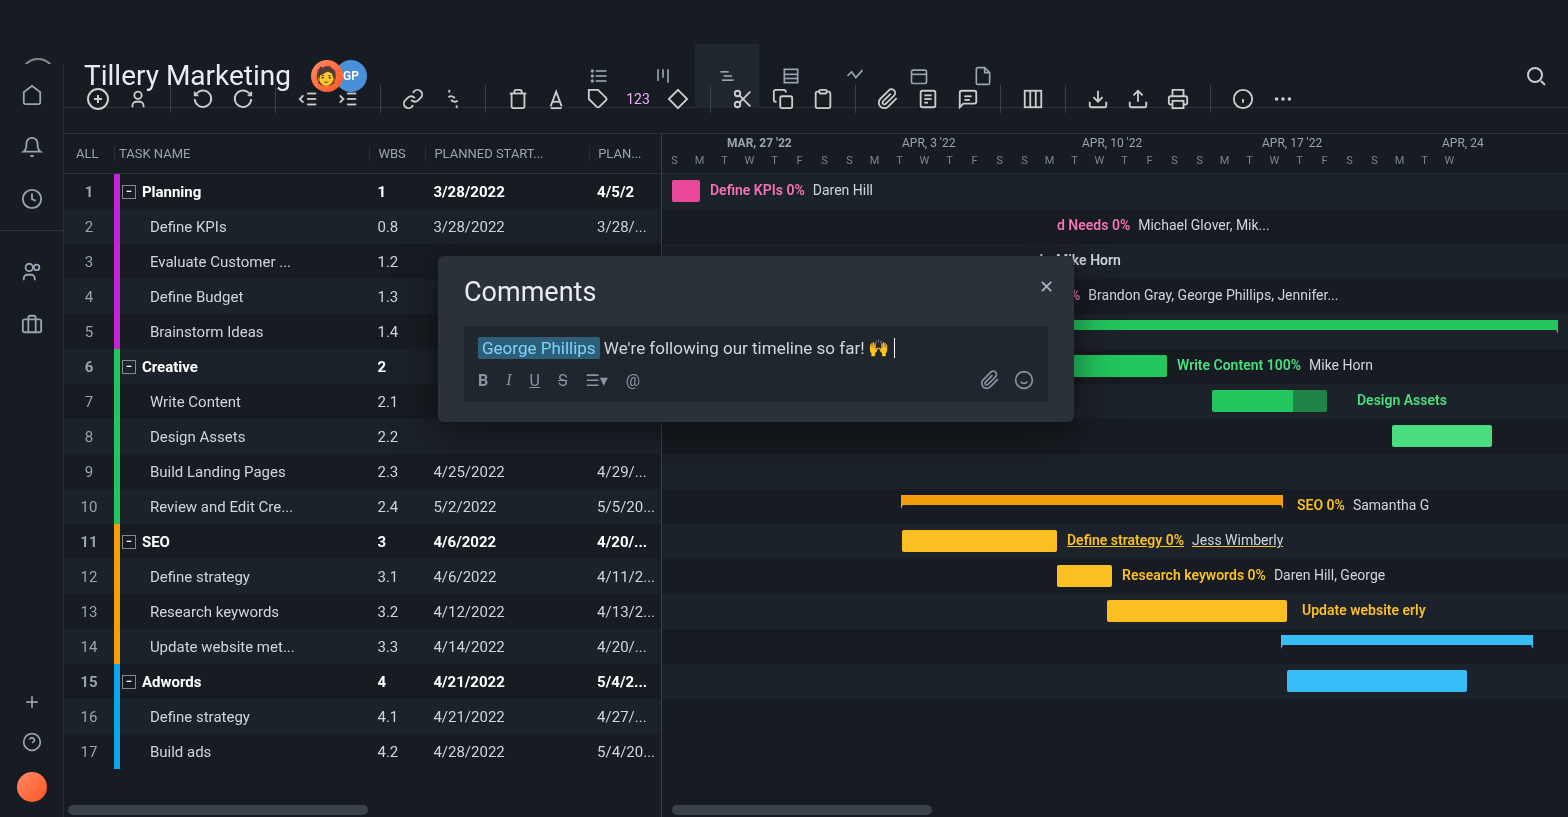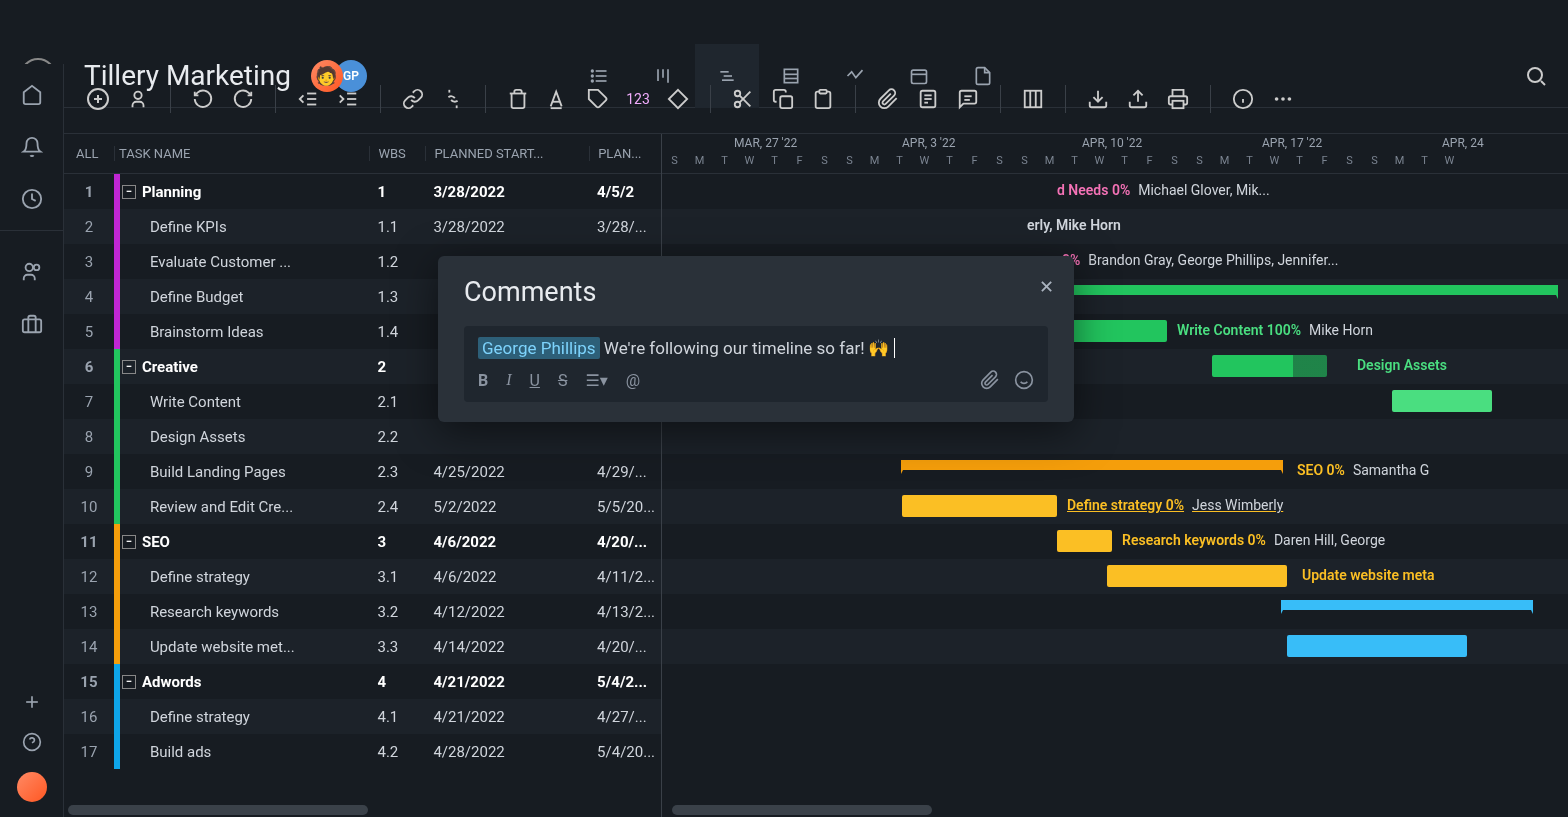--- a/index.html
+++ b/index.html
@@ -539,21 +539,21 @@
           <div class="twbs">1</div>
           <div class="tstart">3/28/2022</div>
           <div class="tfinish">4/5/2</div>
         </div>
         <div class="trow alt">
           <div class="rownum">2</div>
           <div class="color-bar" style="background:#c026d3"></div>
           <div class="cname-cell indent-1">
             <span>Define KPIs</span>
           </div>
-          <div class="twbs">1.1</div>
+          <div class="twbs">0.8</div>
           <div class="tstart">3/28/2022</div>
           <div class="tfinish">3/28/...</div>
         </div>
         <div class="trow">
           <div class="rownum">3</div>
           <div class="color-bar" style="background:#c026d3"></div>
           <div class="cname-cell indent-1">
             <span>Evaluate Customer ...</span>
           </div>
           <div class="twbs">1.2</div>
@@ -703,21 +703,21 @@
           <div class="tstart">4/28/2022</div>
           <div class="tfinish">5/4/20...</div>
         </div>
       </div>
     <div class="hscroll" style="left:4px;width:300px"></div>
   </div>
 
   <div class="gantt-pane">
     <div class="gantt-header">
       <div class="month-row" id="month-row">
-          <span class="month-label" style="left: 72px;">MAR, 27 '22</span>
+          <span class="month-label" style="left: 65px; font-weight: bold;">MAR, 27 '22</span>
           <span class="month-label" style="left: 240px;">APR, 3 '22</span>
           <span class="month-label" style="left: 420px;">APR, 10 '22</span>
           <span class="month-label" style="left: 600px;">APR, 17 '22</span>
           <span class="month-label" style="left: 780px;">APR, 24</span>
         </div>
       <div class="day-row" id="day-row">
           <div class="day-cell">S</div>
           <div class="day-cell">M</div>
           <div class="day-cell">T</div>
           <div class="day-cell">W</div>
@@ -745,20 +745,24 @@
           <div class="day-cell">T</div>
           <div class="day-cell">F</div>
           <div class="day-cell">S</div>
           <div class="day-cell">S</div>
           <div class="day-cell">M</div>
           <div class="day-cell">T</div>
           <div class="day-cell">W</div>
         </div>
     </div>
     <div class="gantt-body" id="gantt-body">
+        <div class="gantt-row alt">
+          <div class="bar" style="left: 10px; width: 28px; background: rgb(236, 72, 153);"></div>
+          <div class="bar-label" style="left: 48px; color: rgb(244, 114, 182);">Define KPIs  0%<span class="bar-assignee">Daren Hill</span></div>
+        </div>
         <div class="gantt-row">
           <div class="bar-label" style="left: 395px; color: rgb(244, 114, 182);">d Needs  0%<span class="bar-assignee">Michael Glover, Mik...</span></div>
         </div>
         <div class="gantt-row alt">
           <div class="bar-label" style="left: 365px; color: rgb(208, 213, 220);">erly, Mike Horn</div>
         </div>
         <div class="gantt-row">
           <div class="bar-label" style="left: 400px; color: rgb(244, 114, 182);">0%<span class="bar-assignee">Brandon Gray, George Phillips, Jennifer...</span></div>
         </div>
         <div class="gantt-row alt">
@@ -787,21 +791,21 @@
         <div class="gantt-row alt">
           <div class="bar" style="left: 240px; width: 155px; background: rgb(251, 191, 36);"></div>
           <div class="bar-label" style="left: 405px; color: rgb(251, 191, 36); text-decoration: underline;">Define strategy  0%<span class="bar-assignee">Jess Wimberly</span></div>
         </div>
         <div class="gantt-row">
           <div class="bar" style="left: 395px; width: 55px; background: rgb(251, 191, 36);"></div>
           <div class="bar-label" style="left: 460px; color: rgb(251, 191, 36);">Research keywords  0%<span class="bar-assignee">Daren Hill, George</span></div>
         </div>
         <div class="gantt-row alt">
           <div class="bar" style="left: 445px; width: 180px; background: rgb(251, 191, 36);"></div>
-          <div class="bar-label" style="left: 640px; color: rgb(251, 191, 36);">Update website meta</div>
+          <div class="bar-label" style="left: 640px; color: rgb(251, 191, 36);">Update website erly</div>
         </div>
         <div class="gantt-row">
           <div style="position: absolute; left: 620px; width: 250px; top: 6px; height: 10px; background: rgb(56, 189, 248);"></div>
           <div style="position: absolute; left: 619px; top: 6px; width: 0px; height: 0px; border-top: 14px solid rgb(56, 189, 248); border-right: 7px solid transparent;"></div>
           <div style="position: absolute; left: 864px; top: 6px; width: 0px; height: 0px; border-top: 14px solid rgb(56, 189, 248); border-left: 7px solid transparent;"></div>
         </div>
         <div class="gantt-row alt">
           <div class="bar" style="left: 625px; width: 180px; background: rgb(56, 189, 248);"></div>
         </div>
         <div class="gantt-row"></div>

